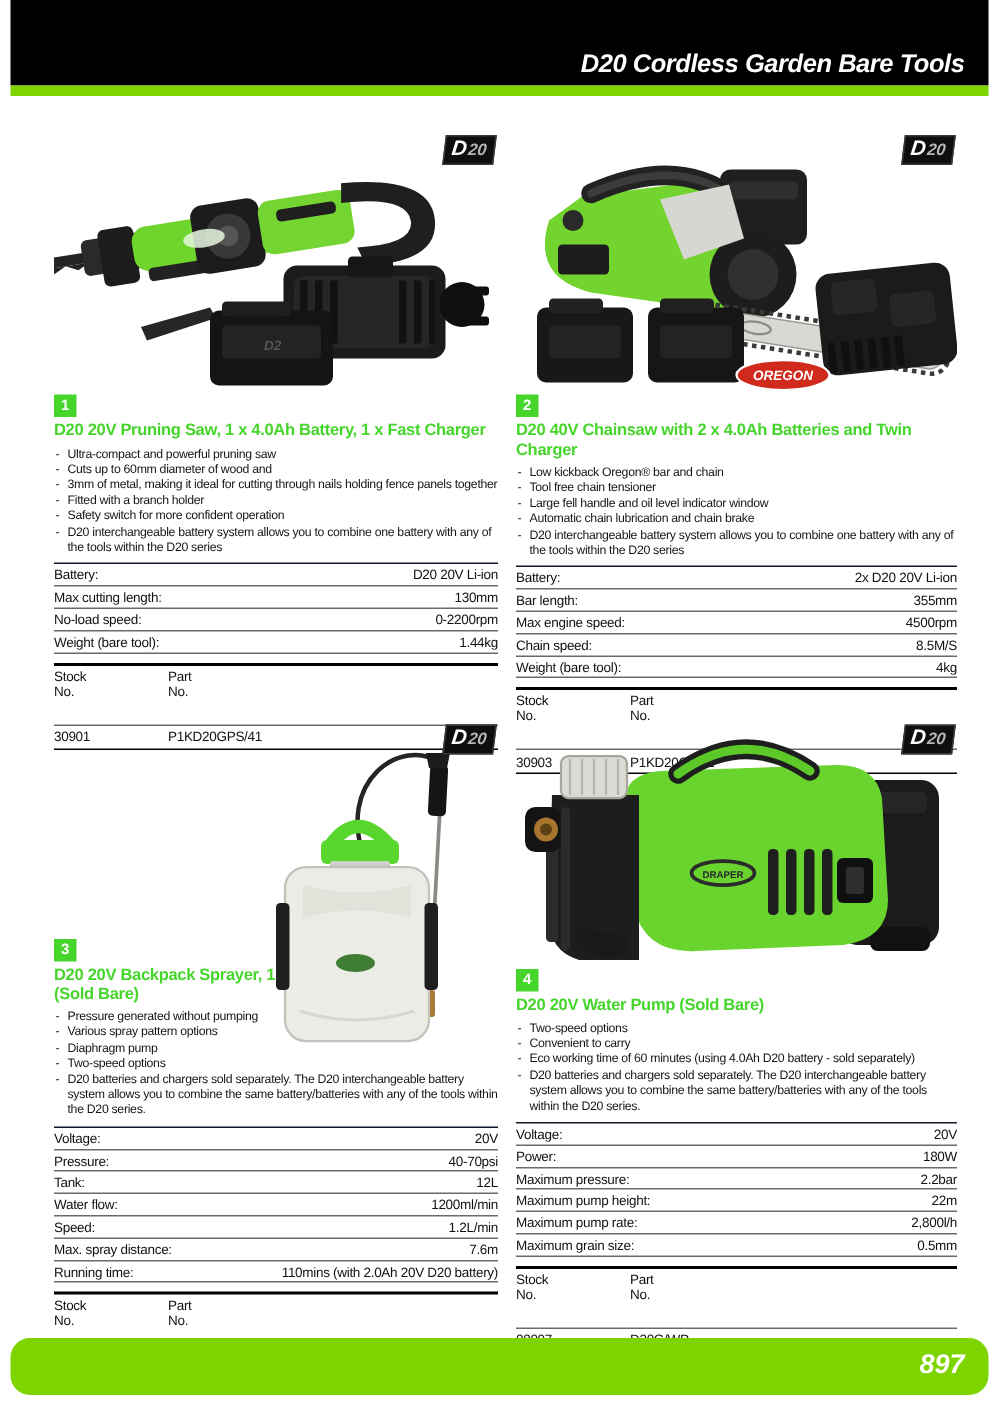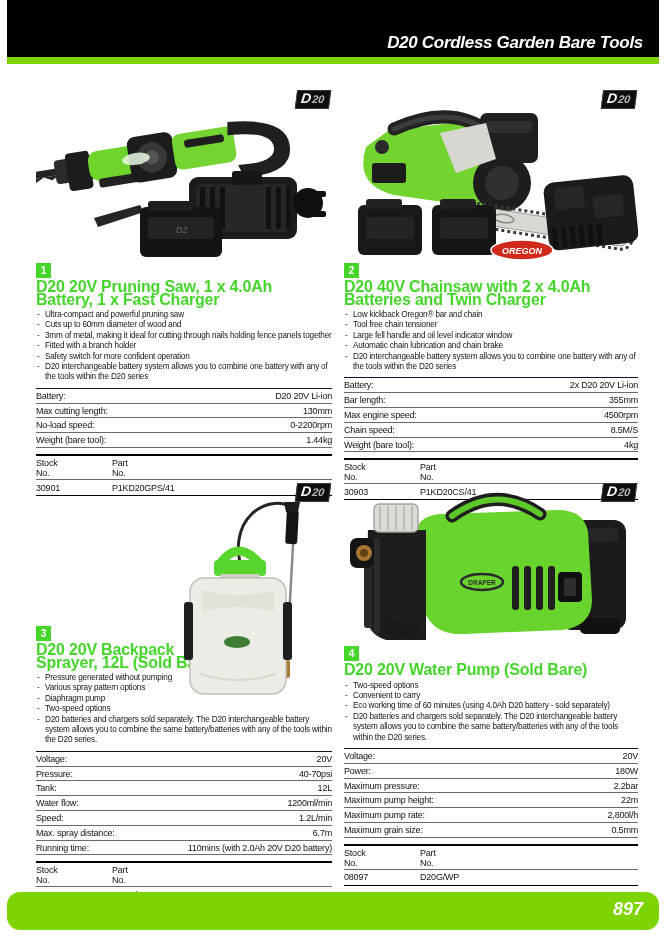--- a/index.html
+++ b/index.html
@@ -22,31 +22,31 @@
   #p1 .photo,#p2 .photo{height:176px;}
   #p4 .photo{height:166px;}
   #p3 .photo{position:absolute;right:0;top:0;width:158px;height:222px;}
   .spacer3{height:146px;}
   .d20-badge{position:absolute;top:5px;right:2px;background:#0e0e0e;border:1px solid #3a3a3a;
              padding:0 5px 2px 4px;transform:skewX(-7deg);line-height:14px;white-space:nowrap;}
   .d20-badge .d{color:#fff;font-weight:bold;font-style:italic;font-size:14px;}
   .d20-badge .num{color:#b5b5b5;font-weight:bold;font-style:italic;font-size:11px;margin-left:1px;}
   .num-badge{width:15px;height:15px;background:#45d52b;color:#fff;font-weight:bold;font-size:10px;
              display:flex;align-items:center;justify-content:center;margin:2px 0 3px;}
-  .title{color:#45d52b;font-weight:bold;font-size:16px;line-height:12.5px;letter-spacing:-0.2px;margin:0 0 4px;}
+  .title{color:#45d52b;font-weight:bold;font-size:11px;line-height:12.5px;letter-spacing:-0.2px;margin:0 0 4px;}
   #p3 .title{width:180px;}
   .bullets{margin:0;padding:0;list-style:none;font-size:8.2px;line-height:10.4px;letter-spacing:-0.2px;color:#151515;}
   .bullets li{padding-left:9px;position:relative;}
   .bullets li::before{content:"-";position:absolute;left:1px;}
   .specs{margin-top:5px;border-top:1px solid #0f172a;}
   .spec-row{display:flex;justify-content:space-between;align-items:baseline;font-size:9px;letter-spacing:-0.2px;
             padding:2px 0 1.8px;border-bottom:1px solid #6a6a6a;}
   .spec-row .v{text-align:right;white-space:nowrap;margin-left:6px;}
   .stock{margin-top:6px;font-size:9px;letter-spacing:-0.2px;}
-  .stock-head{display:flex;border-top:2px solid #000;padding:2px 0 1px;line-height:10px;}
+  .stock-head{display:flex;border-top:2px solid #000;padding:2px 0 17px;line-height:10px;}
   .col-s{width:76px;}
   .col-p{flex:1;}
   .stock-row{display:flex;border-top:1px solid #6a6a6a;border-bottom:1.5px solid #000;padding:2.5px 0;}
   svg{display:block;}
 </style>
 </head>
 <body>
 
 <div class="page">
 
@@ -275,21 +275,21 @@
         <div class="spec-row">
         <span class="l">Water flow:</span>
         <span class="v">1200ml/min</span>
       </div>
         <div class="spec-row">
         <span class="l">Speed:</span>
         <span class="v">1.2L/min</span>
       </div>
         <div class="spec-row">
         <span class="l">Max. spray distance:</span>
-        <span class="v">6.7m</span>
+        <span class="v">7.6m</span>
       </div>
         <div class="spec-row">
         <span class="l">Running time:</span>
         <span class="v">110mins (with 2.0Ah 20V D20 battery)</span>
       </div>
       </div>
     <div class="stock">
       <div class="stock-head">
         <span class="col-s"><span>Stock</span><br><span>No.</span></span>
         <span class="col-p"><span>Part</span><br><span>No.</span></span>

